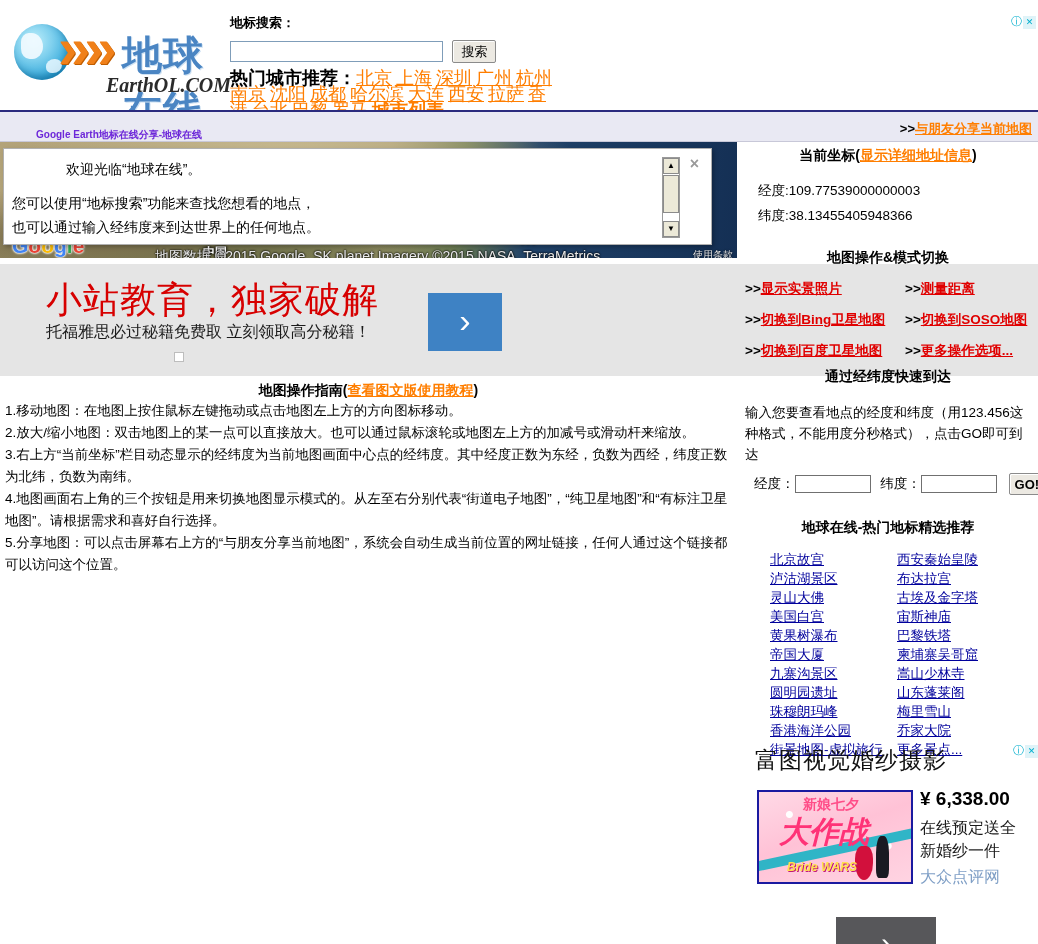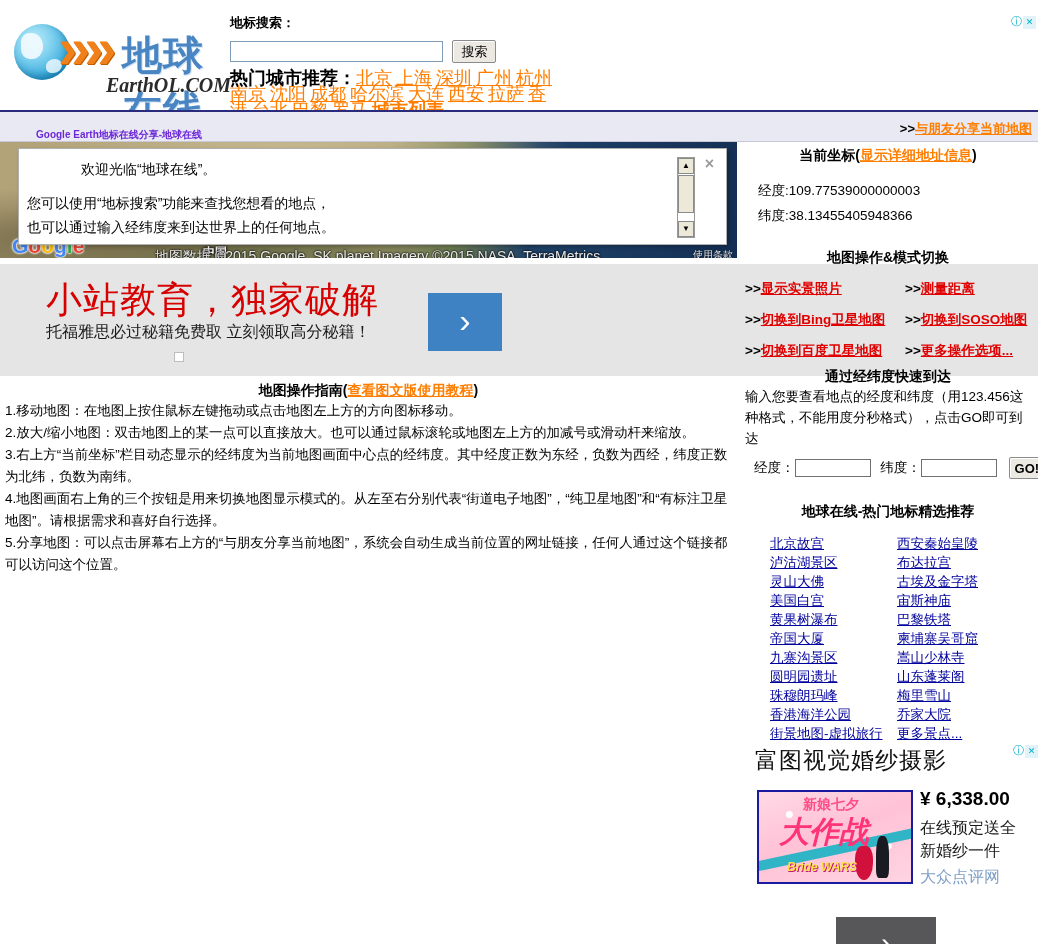--- a/index.html
+++ b/index.html
@@ -43,21 +43,21 @@
   .share a { color:#ff7e00; text-decoration:underline; cursor:pointer; }
 
   
   .map { position:absolute; left:0; top:142px; width:737px; height:116px; overflow:hidden;
          background:
            radial-gradient(ellipse at 12% 85%, #7c6f4d 0%, rgba(124,111,77,0) 38%),
            radial-gradient(ellipse at 40% 15%, #cbbd93 0%, rgba(203,189,147,0) 45%),
            radial-gradient(ellipse at 30% 95%, #5f6f43 0%, rgba(95,111,67,0) 40%),
            radial-gradient(ellipse at 58% 60%, #8f9a64 0%, rgba(143,154,100,0) 35%),
            linear-gradient(97deg, #b3a379 0%, #a99c74 52%, #6d7d55 62%, #1f4168 72%, #142f54 100%); }
-  .map-dialog { position:absolute; left:18px; top:6px; width:709px; height:97px; background:#fff;
+  .map-dialog { position:absolute; left:3px; top:6px; width:709px; height:97px; background:#fff;
          border:1px solid #b0b0b0; box-shadow:2px 2px 4px rgba(0,0,0,.25); font-size:14px; color:#000; }
   .dlg-line1 { position:absolute; left:62px; top:12px; }
   .dlg-line2 { position:absolute; left:8px; top:46px; }
   .dlg-line3 { position:absolute; left:8px; top:70px; }
   .dlg-close { position:absolute; right:12px; top:6px; font-size:16px; font-weight:bold; color:#9a9a9a; cursor:pointer; }
   .dlg-scroll { position:absolute; right:31px; top:8px; width:18px; height:81px; border:1px solid #9a9a9a; background:#fff; }
   .scroll-btn { position:absolute; left:0; width:16px; height:16px; background:#ece9d8; border:1px solid #8b8b8b;
          font-size:8px; line-height:14px; text-align:center; color:#000; cursor:pointer; }
   .scroll-up { top:0; }
   .scroll-down { bottom:0; }
@@ -95,21 +95,21 @@
   .coord-title { margin-top:5px; }
   .coord-line { padding-left:20px; }
   .coord-lng { margin-top:17px; }
   .coord-lat { margin-top:7px; }
   .ops-title { margin-top:24px; }
   .op-row { margin-top:13px; padding-left:7px; font-weight:bold; }
   .op-cell { display:inline-block; }
   .op-cell-r { position:absolute; left:167px; }
   .op-row a { color:#e00000; text-decoration:underline; cursor:pointer; }
   .goto-title { margin-top:8px; }
-  .goto-desc { padding:0 8px 0 7px; line-height:21px; }
+  .goto-desc { margin-top:16px; padding:0 8px 0 7px; line-height:21px; }
   .goto-row { margin-top:8px; padding-left:16px; white-space:nowrap; }
   .goto-row input { width:76px; height:18px; border:1px solid #707070; font-size:12px; vertical-align:middle; }
   .go-btn { margin-left:8px; height:22px; padding:1px 5px; font-size:13px; font-weight:bold; vertical-align:middle;
          background:#ece9e2; border:1px solid #8b8b8b; border-radius:2px; box-shadow:inset 1px 1px 0 #fff; cursor:pointer; }
   .lm-title { margin-top:24px; }
   .lm-table { margin-top:14px; position:relative; }
   .lm-row { position:relative; height:19px; }
   .lm-a { position:absolute; left:32px; }
   .lm-b { position:absolute; left:159px; }
   .lm-row a { color:#00009c; text-decoration:underline; cursor:pointer; }

